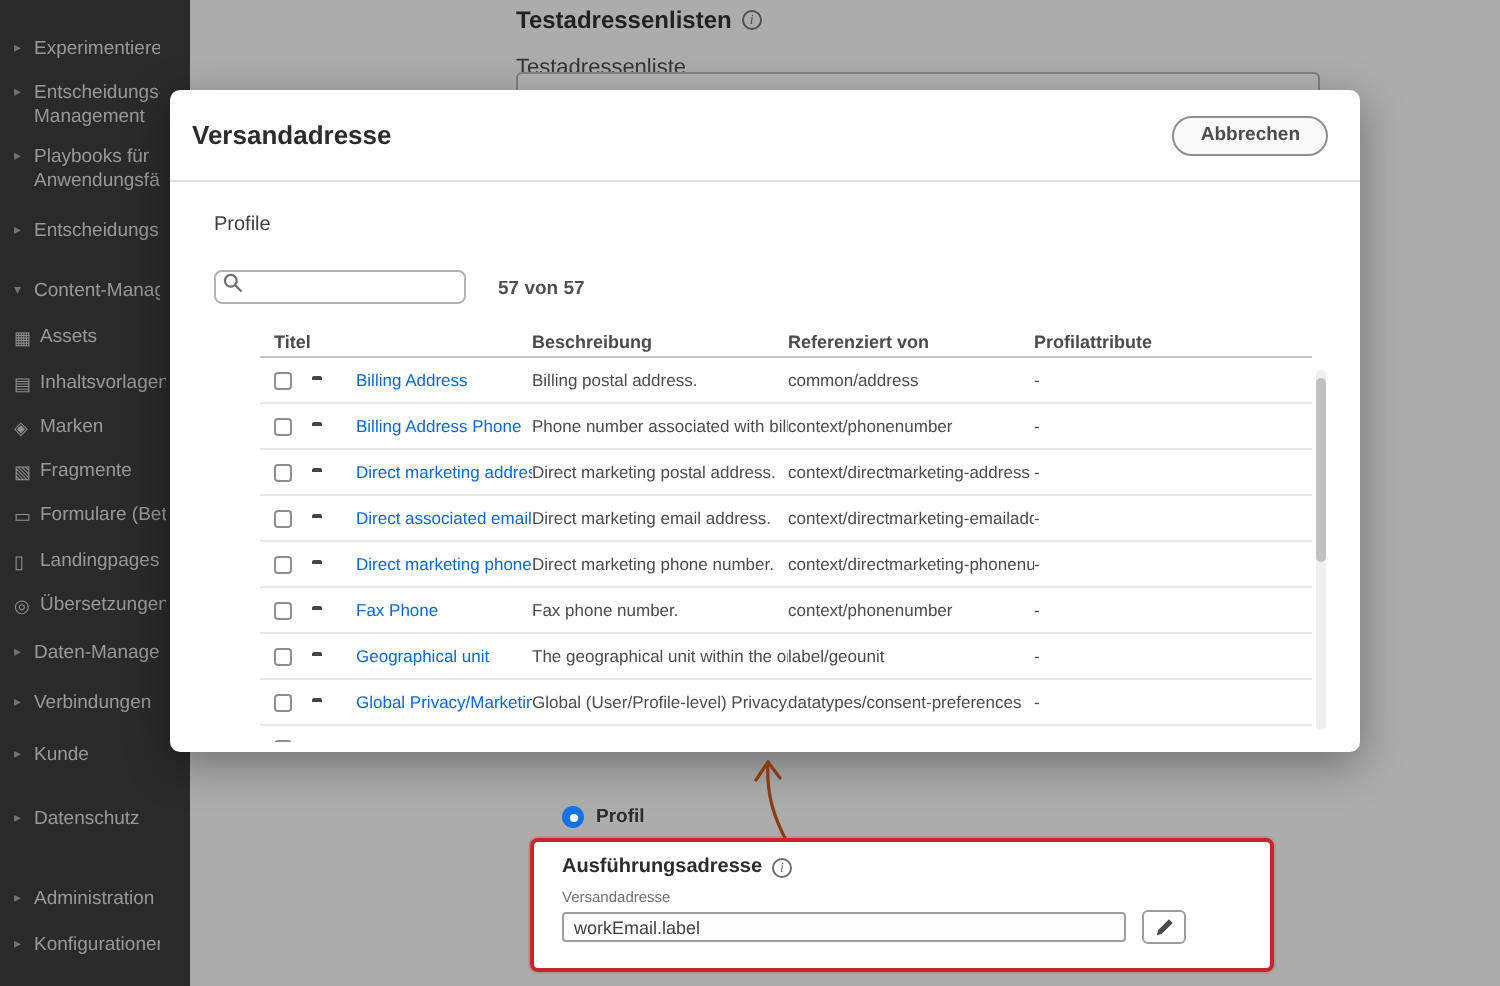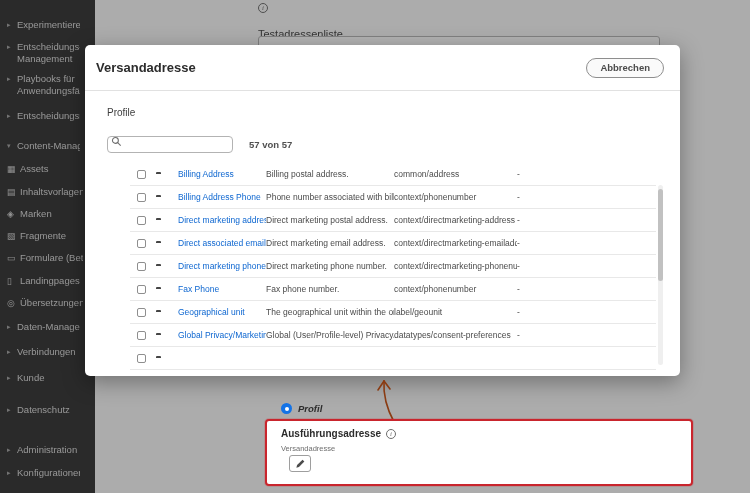--- a/index.html
+++ b/index.html
@@ -68,26 +68,26 @@
   .tcell { font-size:8.5px; color:#4b4b4b; }
   .tlink { color:var(--linkBlue, #0d66d0); font-size:8.5px; text-decoration:none; cursor:pointer; }
   .vscroll { position:absolute; left:573px; top:140px; width:5px; height:180px; background:#efefef; border-radius:3px; }
   .vthumb { position:absolute; left:0; top:4px; width:5px; height:92px; background:#c1c1c1; border-radius:3px; }
 
   
   .annotation-layer { position:absolute; inset:0; z-index:4; pointer-events:none; }
   .annotation-layer > * { pointer-events:auto; }
   .arrow { position:absolute; left:368px; top:374px; }
   .arrow path { stroke:var(--arrowBrown, #8a3b12); stroke-width:1.6; stroke-linecap:round; fill:none; }
-  .radio-row { position:absolute; left:281px; top:403px; display:flex; align-items:flex-start; gap:6px;font-style:italic; }
+  .radio-row { position:absolute; left:281px; top:403px; display:flex; align-items:flex-start; gap:6px; }
   .radio { width:11px; height:11px; border-radius:50%; background:var(--accentBlue, #1473e6); position:relative; cursor:pointer; }
   .radio::after { content:""; position:absolute; left:3.5px; top:3.5px; width:4px; height:4px; border-radius:50%; background:#fff; }
   .radio-label { font-size:9.5px; font-weight:bold; color:#2c2c2c; }
   .exec-box {
-    position:absolute; left:265px; top:419px; width:428px; height:67px; background:#fff;
+    position:absolute; left:265px; top:419px; width:372px; height:67px; background:#fff;
     border:2px solid var(--annotationRed, #c9252d); border-radius:4px; padding:7px 14px 0 14px;
     box-shadow:0 0 0 1px rgba(201,37,45,0.18);
   }
   .exec-title-row { display:flex; align-items:center; gap:5px; }
   .exec-title { font-size:10px; font-weight:bold; color:#2c2c2c; }
   .exec-label { margin-top:5px; font-size:7.5px; color:#6e6e6e; }
   .exec-input-row { margin-top:2px; display:flex; align-items:center; }
   .exec-input {
     width:282px; height:15px; border:1px solid #9e9e9e; border-radius:2px; background:#fdfdfd;
     font-size:9px; color:#404040; padding:0 5px; outline:none; font-family:"Liberation Sans", sans-serif;
@@ -169,20 +169,21 @@
       <span class="side-label">Administration</span>
     </div>
     <div class="side-item" style="top:467px">
       <span class="chev">▸</span>
       <span class="side-label">Konfigurationen</span>
     </div>
   </aside>
 
   <div class="bg-main">
     <div class="bg-title-row">
+      <h1 class="bg-title">Testadressenlisten</h1>
       <span class="info-circle">i</span>
     </div>
     <div class="bg-field-label">Testadressenliste</div>
     <div class="bg-field"></div>
   </div>
 
   <div class="dim"></div>
 
   <section class="modal">
     <header class="modal-header">
@@ -199,20 +200,26 @@
         <svg class="search-icon" viewBox="0 0 12 12">
           <circle cx="4.8" cy="4.8" r="3.2" fill="none" stroke="#6e6e6e" stroke-width="1.2"></circle>
           <line x1="7.3" y1="7.3" x2="10.6" y2="10.6" stroke="#6e6e6e" stroke-width="1.2"></line>
         </svg>
         <input type="text" style="">
       </div>
       <span class="result-count">57 von 57</span>
     </div>
 
     <div class="table">
+      <div class="thead">
+        <span>Titel</span>
+        <span>Beschreibung</span>
+        <span>Referenziert von</span>
+        <span>Profilattribute</span>
+      </div>
 
       <div class="trow">
         <span class="cb"></span>
         <span><span class="folder"></span></span>
         <span class="tcell clip"><a class="tlink">Billing Address</a></span>
         <span class="tcell clip">Billing postal address.</span>
         <span class="tcell clip">common/address</span>
         <span class="tcell">-</span>
       </div>
       <div class="trow">
@@ -299,20 +306,21 @@
       <span class="radio-label">Profil</span>
     </div>
 
     <div class="exec-box">
       <div class="exec-title-row">
         <span class="exec-title">Ausführungsadresse</span>
         <span class="info-circle">i</span>
       </div>
       <div class="exec-label">Versandadresse</div>
       <div class="exec-input-row">
+        <input class="exec-input" type="text" value="workEmail.label" style="">
         <button class="edit-btn">
           <svg viewBox="0 0 12 12" width="11" height="11">
             <path d="M1.5 10.5 L2.3 7.7 L8.2 1.8 L10.2 3.8 L4.3 9.7 Z" fill="#4b4b4b"></path>
           </svg>
         </button>
       </div>
     </div>
   </div>
 
 </div>

